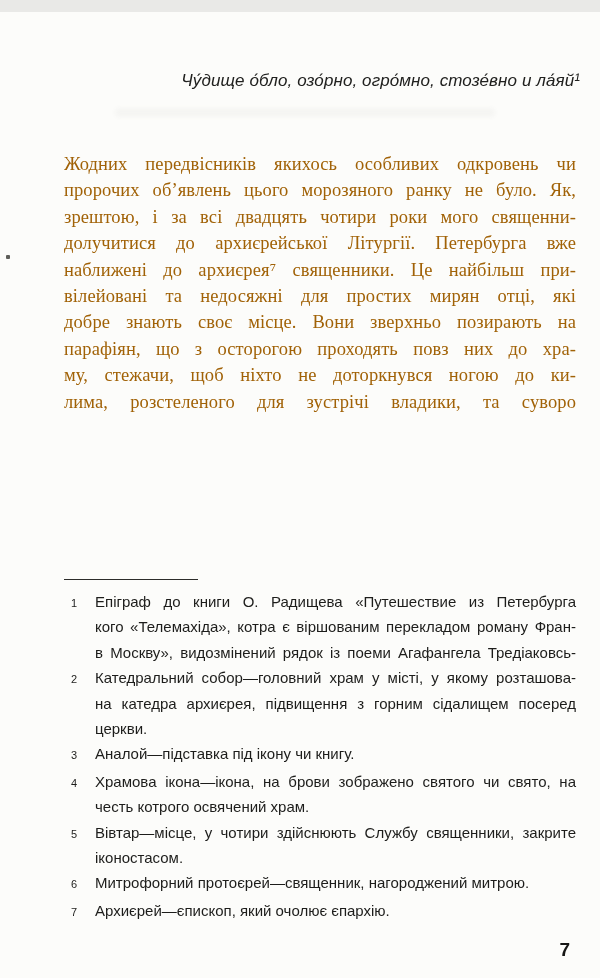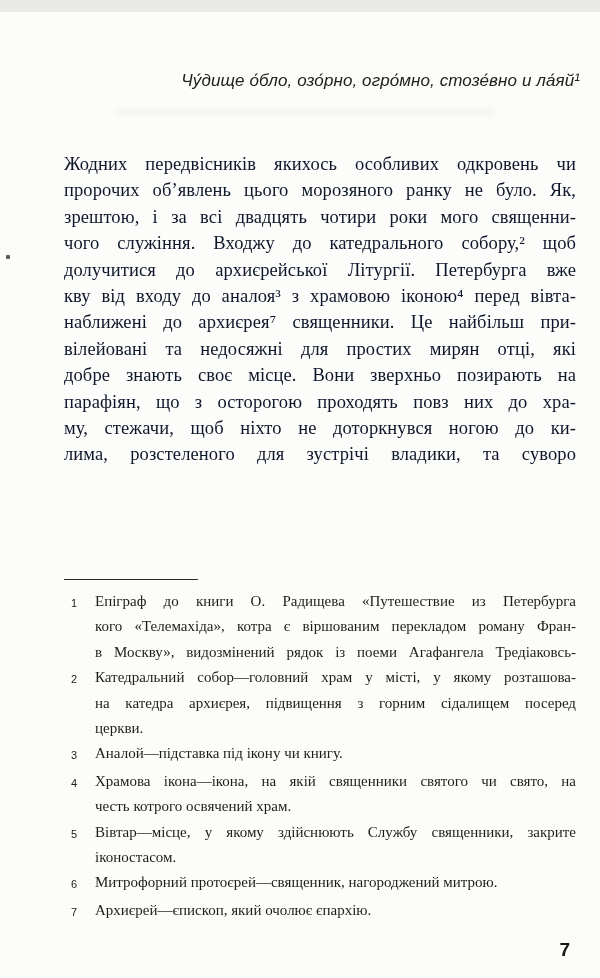--- a/index.html
+++ b/index.html
@@ -41,21 +41,21 @@
     line-height: 22px;
     color: #21211f;
     letter-spacing: 0.1px;
   }
   .body-text {
     position: absolute;
     top: 139px; left: 64px;
     width: 512px;
     font-family: "Liberation Serif", "DejaVu Serif", serif;
     font-size: 18.5px;
-    color: #0f172a;
+    color: #a16207;
   }
   .body-text .line {
     text-align: justify;
     text-align-last: justify;
     line-height: 26.4px;
     height: 26.4px;
     overflow: hidden;
     letter-spacing: 0.1px;
   }
   .footnote-separator {
@@ -76,21 +76,21 @@
   .fn-num {
     flex: 0 0 31px;
     width: 31px;
     box-sizing: border-box;
     padding-left: 7px;
     padding-top: 2px;
     font-size: 11px;
     line-height: 25.4px;
     color: #1d1d1b;
   }
-  .fn-text { flex: 1; min-width: 0; font-family: Liberation Serif, serif; }
+  .fn-text { flex: 1; min-width: 0; }
   .fn-line {
     text-align: justify;
     text-align-last: justify;
     line-height: 25.4px;
   }
   .fn-line.last { text-align-last: left; }
   .page-number {
     position: absolute;
     top: 927px; left: 64px;
     width: 506px;
@@ -107,23 +107,21 @@
 <div class="page">
   <div class="ghost-line"></div>
   <div class="speck"></div>
 
   <div class="epigraph">Чу́дище о́бло, озо́рно, огро́мно, стозе́вно и ла́яй¹</div>
 
   <div class="body-text">
       <div class="line">Жодних передвісників якихось особливих одкровень чи</div>
       <div class="line">пророчих об’явлень цього морозяного ранку не було. Як,</div>
       <div class="line">зрештою, і за всі двадцять чотири роки мого священни-</div>
-      <div class="line">чого служіння. Входжу до катедрального собору,² щоб</div>
       <div class="line">долучитися до архиєрейської Літургії. Петербурга вже</div>
-      <div class="line">кву від входу до аналоя³ з храмовою іконою⁴ перед вівта-</div>
       <div class="line">наближені до архиєрея⁷ священники. Це найбільш при-</div>
       <div class="line">вілейовані та недосяжні для простих мирян отці, які</div>
       <div class="line">добре знають своє місце. Вони зверхньо позирають на</div>
       <div class="line">парафіян, що з осторогою проходять повз них до хра-</div>
       <div class="line">му, стежачи, щоб ніхто не доторкнувся ногою до ки-</div>
       <div class="line">лима, розстеленого для зустрічі владики, та суворо</div>
     </div>
 
   <div class="footnote-separator"></div>
 
@@ -146,28 +144,28 @@
       </div>
       <div class="footnote">
         <span class="fn-num">3</span>
         <div class="fn-text">
           <div class="fn-line last">Аналой—підставка під ікону чи книгу.</div>
         </div>
       </div>
       <div class="footnote">
         <span class="fn-num">4</span>
         <div class="fn-text">
-          <div class="fn-line">Храмова ікона—ікона, на якій священники святого чи свято, на</div>
+          <div class="fn-line">Храмова ікона—ікона, на брови зображено святого чи свято, на</div>
           <div class="fn-line last">честь котрого освячений храм.</div>
         </div>
       </div>
       <div class="footnote">
         <span class="fn-num">5</span>
         <div class="fn-text">
-          <div class="fn-line">Вівтар—місце, у якому здійснюють Службу священники, закрите</div>
+          <div class="fn-line">Вівтар—місце, у чотири здійснюють Службу священники, закрите</div>
           <div class="fn-line last">іконостасом.</div>
         </div>
       </div>
       <div class="footnote">
         <span class="fn-num">6</span>
         <div class="fn-text">
           <div class="fn-line last">Митрофорний протоєрей—священник, нагороджений митрою.</div>
         </div>
       </div>
       <div class="footnote">

